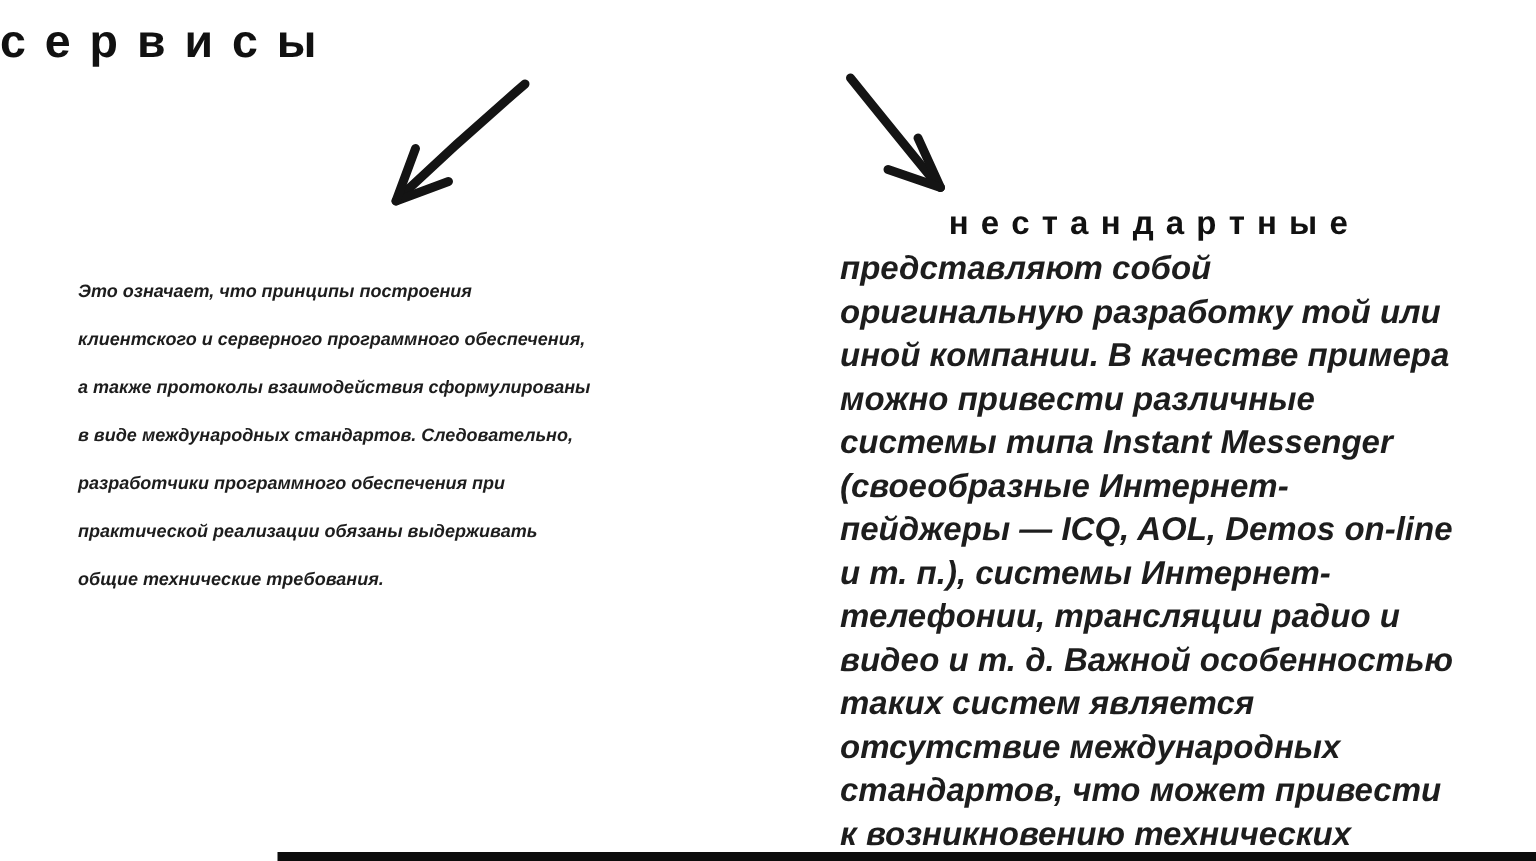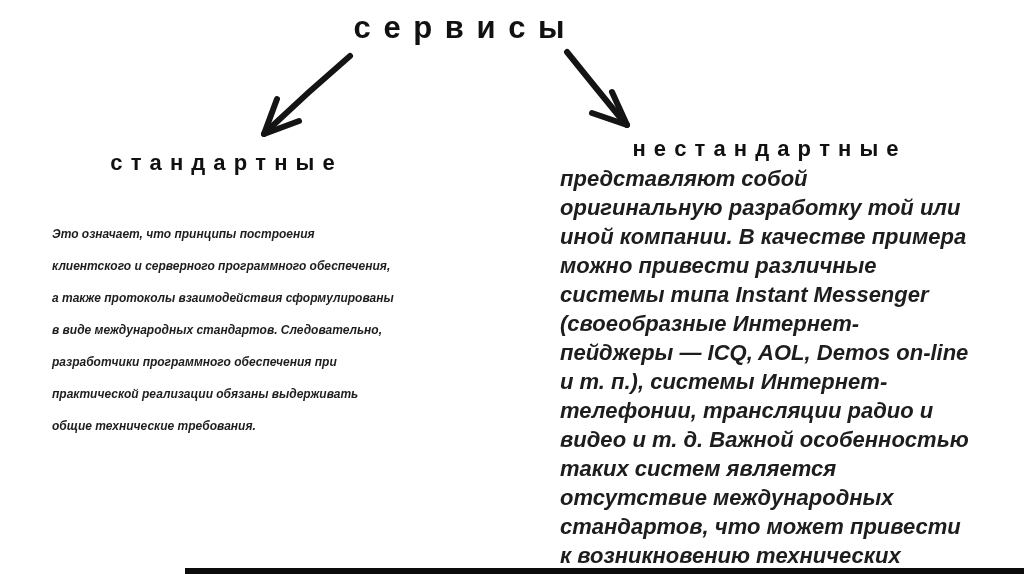--- a/index.html
+++ b/index.html
@@ -14,21 +14,20 @@
     height: 574px;
     background: #ffffff;
     overflow: hidden;
   }
   .slide-title {
     position: absolute;
     top: 10px;
     left: 0;
     width: 920px;
     margin: 0;
-    text-align: center;
     font-size: 31px;
     font-weight: 700;
     color: #111111;
     letter-spacing: 2px;
   }
   .arrows-layer {
     position: absolute;
     top: 0;
     left: 0;
     width: 1024px;
@@ -100,21 +99,20 @@
       </g>
       <g>
         <path d="M 567 52 Q 596 88 623 121"></path>
         <path d="M 627 125 L 612 92"></path>
         <path d="M 627 125 L 592 113"></path>
       </g>
     </g>
   </svg>
 
   <div class="column column-left">
-    <h2 class="column-heading">с т а н д а р т н ы е</h2>
     <p class="column-body">Это означает, что принципы построения клиентского и серверного программного обеспечения, а также протоколы взаимодействия сформулированы в виде международных стандартов. Следовательно, разработчики программного обеспечения при практической реализации обязаны выдерживать общие технические требования.</p>
   </div>
 
   <div class="column column-right">
     <h2 class="column-heading">н е с т а н д а р т н ы е</h2>
     <p class="column-body">представляют собой оригинальную разработку той или иной компании. В качестве примера можно привести различные системы типа Instant Messenger (своеобразные Интернет-пейджеры — ICQ, AOL, Demos on-line и т. п.), системы Интернет-телефонии, трансляции радио и видео и т. д. Важной особенностью таких систем является отсутствие международных стандартов, что может привести к возникновению технических конфликтов с другими подобными</p>
   </div>
 
   <div class="bottom-bar"></div>
 

